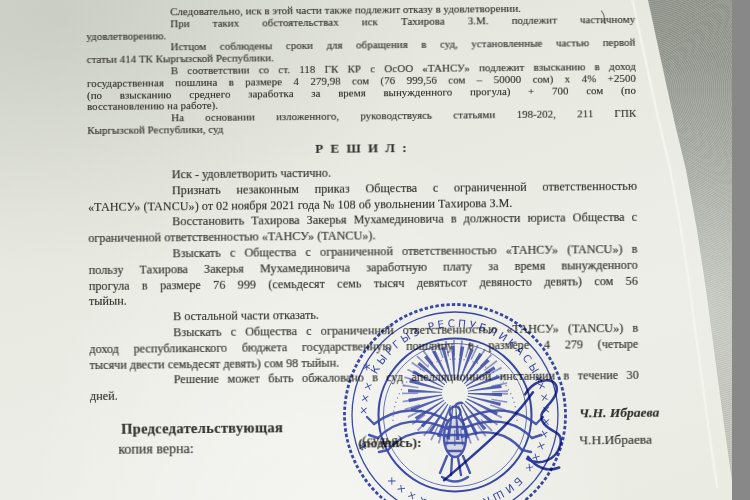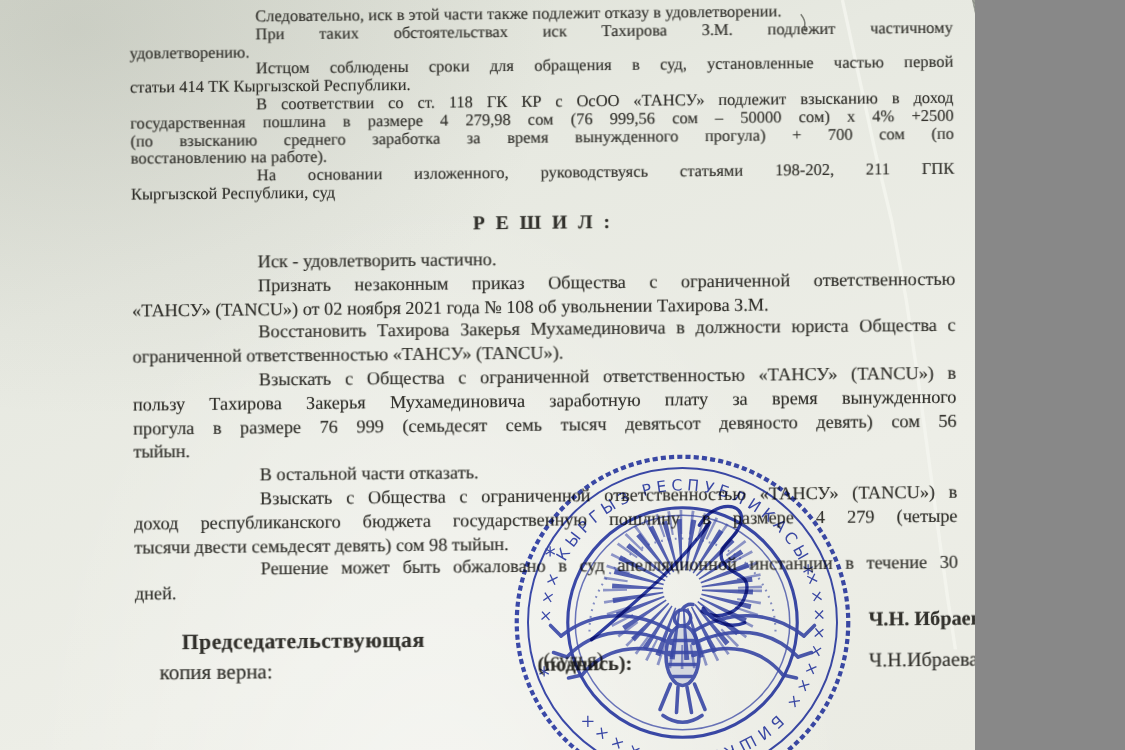--- a/index.html
+++ b/index.html
@@ -1,17 +1,17 @@
 <!DOCTYPE html>
 <html><head>
 <meta charset="utf-8">
 <style>
   html,body{margin:0;padding:0;background:#888;}
   .photo{
-    position:relative;width:650px;height:500px;overflow:hidden;
+    position:relative;width:732px;height:500px;overflow:hidden;
     font-family:"Liberation Serif", serif;
   }
   
   .table-bg{
     position:absolute;inset:0;z-index:0;
     background:
       radial-gradient(circle at 94% 62%, rgba(255,255,255,.38), rgba(255,255,255,0) 34%),
       repeating-radial-gradient(circle at 88% 18%, rgba(255,255,255,.06) 0 1px, rgba(0,0,0,.05) 1px 2px),
       linear-gradient(172deg,#90948b 0%,#9da198 42%,#b3b6ac 78%,#bcbfb5 100%);
   }
@@ -36,24 +36,24 @@
   .sec2{top:166px;font-size:12.2px;line-height:15.8px;}
   .line{min-height:1em;}
   .line.indent{text-indent:84px;}
   .line.just{text-align:justify;text-align-last:justify;}
   .heading{
     position:absolute;left:88px;top:141px;width:549px;
     text-align:center;font-weight:bold;font-size:13px;letter-spacing:2px;
   }
   .sig{position:absolute;white-space:nowrap;}
   .sig-left-bold{left:119px;top:419px;font-size:14.5px;font-weight:bold;letter-spacing:.3px;}
-  .sig-left-reg{left:104px;top:440px;font-size:14px;}
+  .sig-left-reg{left:116px;top:440px;font-size:14px;}
   .sig-mid-top{left:356px;top:436px;font-size:13.5px;font-weight:600;}
   .sig-mid-bot{left:360px;top:433px;font-size:13.5px;}
-  .sig-name-bold{left:577px;top:408px;font-size:13.5px;font-weight:bold;}
+  .sig-name-bold{left:577px;top:408px;font-size:13.5px;font-weight:bold;font-style:italic;}
   .sig-name-reg{left:577px;top:435px;font-size:13.5px;}
   .stamp-svg{
     position:absolute;left:325px;top:285px;width:260px;height:260px;z-index:4;
     mix-blend-mode:multiply;opacity:.92;
   }
   .sign-svg{position:absolute;inset:0;z-index:5;mix-blend-mode:multiply;}
   .stamp-text{font-family:"DejaVu Sans", sans-serif;}
 </style>
 </head>
 <body>

